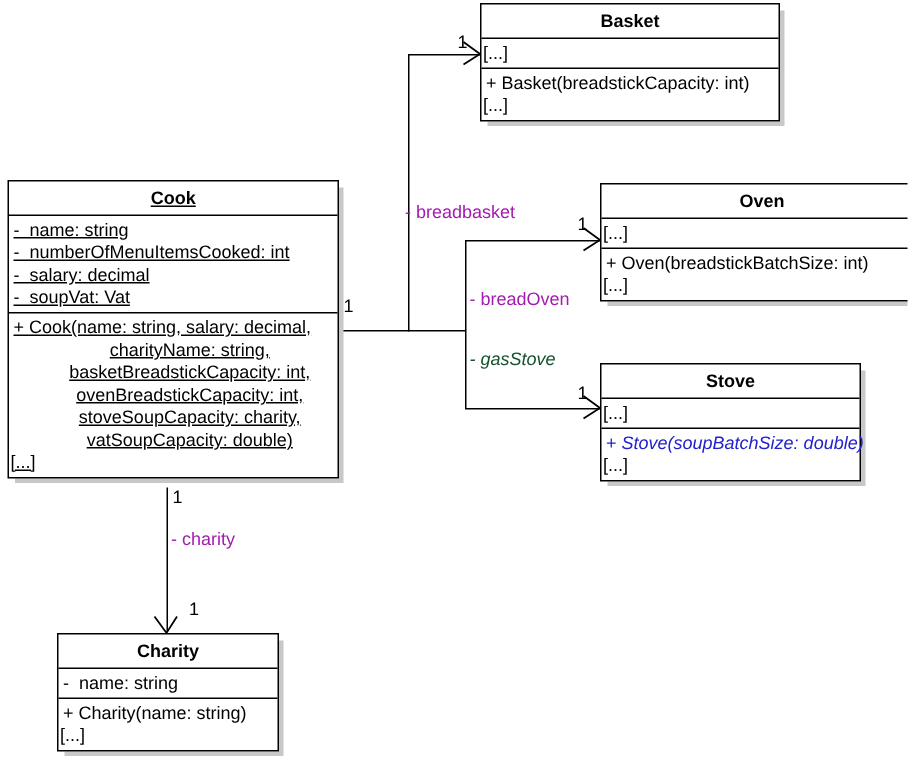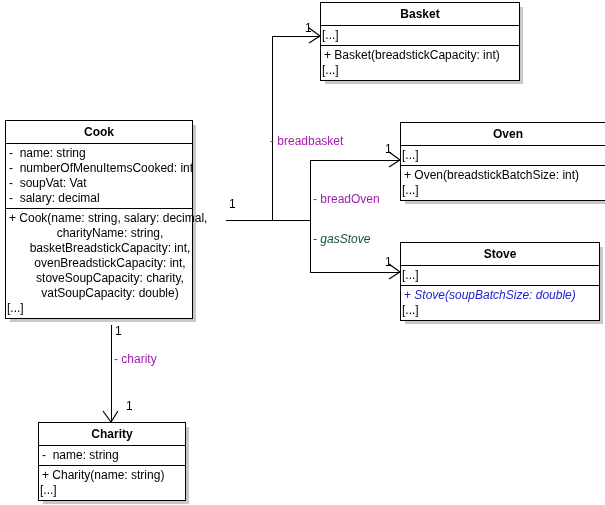--- a/index.html
+++ b/index.html
@@ -130,27 +130,27 @@
 <div class="mult" style="left:385px; top:143px;">1</div>
 <div class="mult" style="left:385px; top:256px;">1</div>
 <div class="mult" style="left:115px; top:325px;">1</div>
 <div class="mult" style="left:126px; top:400px;">1</div>
 
 <div class="assoc-label" style="left:270px; top:134px;">- breadbasket</div>
 <div class="assoc-label" style="left:313px; top:192px;">- breadOven</div>
 <div class="assoc-label abstract" style="left:313px; top:232px;">- gasStove</div>
 <div class="assoc-label" style="left:114px; top:352px;">- charity</div>
 
-<div class="uml-class" style="left:5px; top:120px; width:188px;">
+<div class="uml-class" style="left:5px; top:120px; width:221px;text-decoration:underline;">
   <div class="uml-title">Cook</div>
   <div class="uml-compartment">
     <div class="uml-row">-  name: string</div>
     <div class="uml-row">-  numberOfMenuItemsCooked: int</div>
+    <div class="uml-row">-  salary: decimal</div>
     <div class="uml-row">-  soupVat: Vat</div>
-    <div class="uml-row">-  salary: decimal</div>
   </div>
   <div class="uml-compartment last">
     <div class="uml-row">+ Cook(name: string, salary: decimal,</div>
     <div class="uml-row cont">charityName: string,</div>
     <div class="uml-row cont">basketBreadstickCapacity: int,</div>
     <div class="uml-row cont">ovenBreadstickCapacity: int,</div>
     <div class="uml-row cont">stoveSoupCapacity: charity,</div>
     <div class="uml-row cont">vatSoupCapacity: double)</div>
     <div class="uml-row flush">[...]</div>
   </div>
@@ -171,21 +171,21 @@
   <div class="uml-title">Oven</div>
   <div class="uml-compartment">
     <div class="uml-row flush">[...]</div>
   </div>
   <div class="uml-compartment last">
     <div class="uml-row">+ Oven(breadstickBatchSize: int)</div>
     <div class="uml-row flush">[...]</div>
   </div>
 </div>
 
-<div class="uml-class" style="left:400px; top:242px; width:200px;">
+<div class="uml-class" style="left:400px; top:242px; width:174px;">
   <div class="uml-title">Stove</div>
   <div class="uml-compartment">
     <div class="uml-row flush">[...]</div>
   </div>
   <div class="uml-compartment last">
     <div class="uml-row"><span class="abstract-plus">+ </span><span class="abstract">Stove(soupBatchSize: double)</span></div>
     <div class="uml-row flush">[...]</div>
   </div>
 </div>
 

